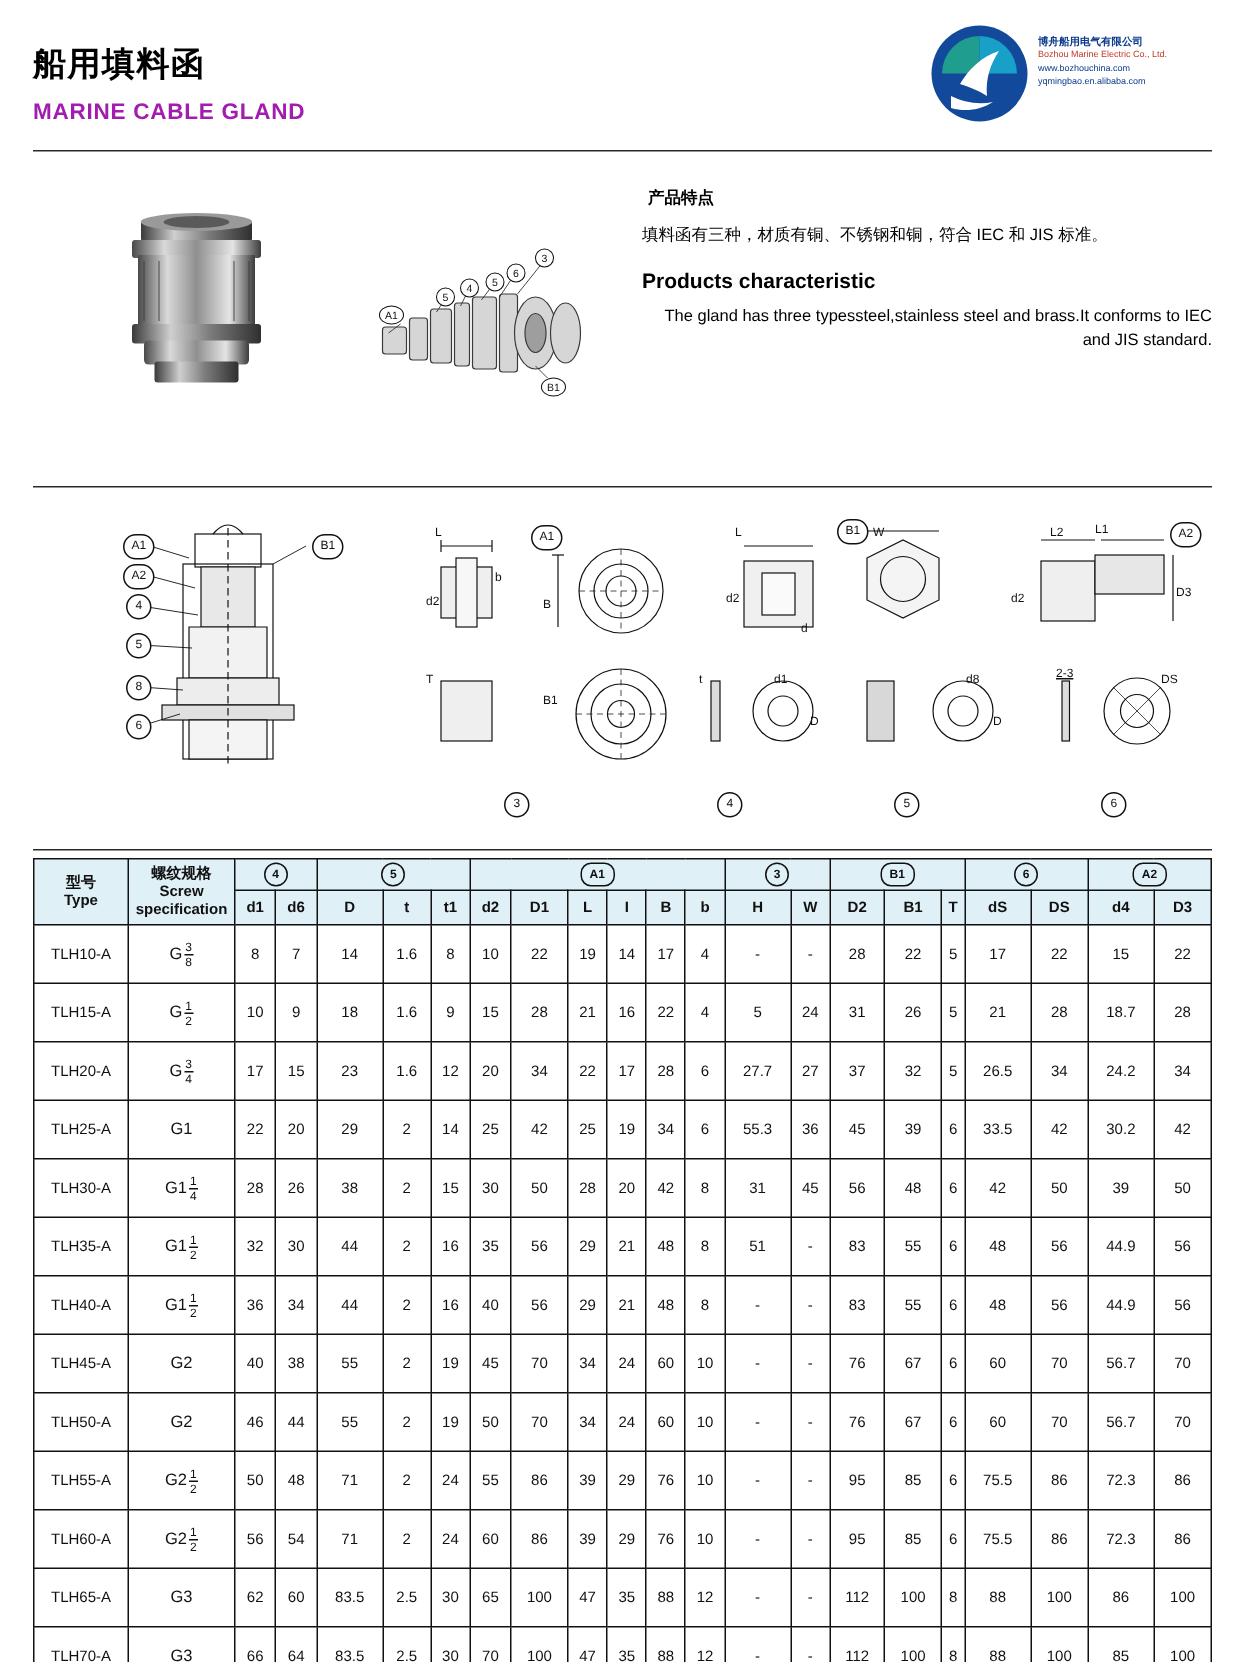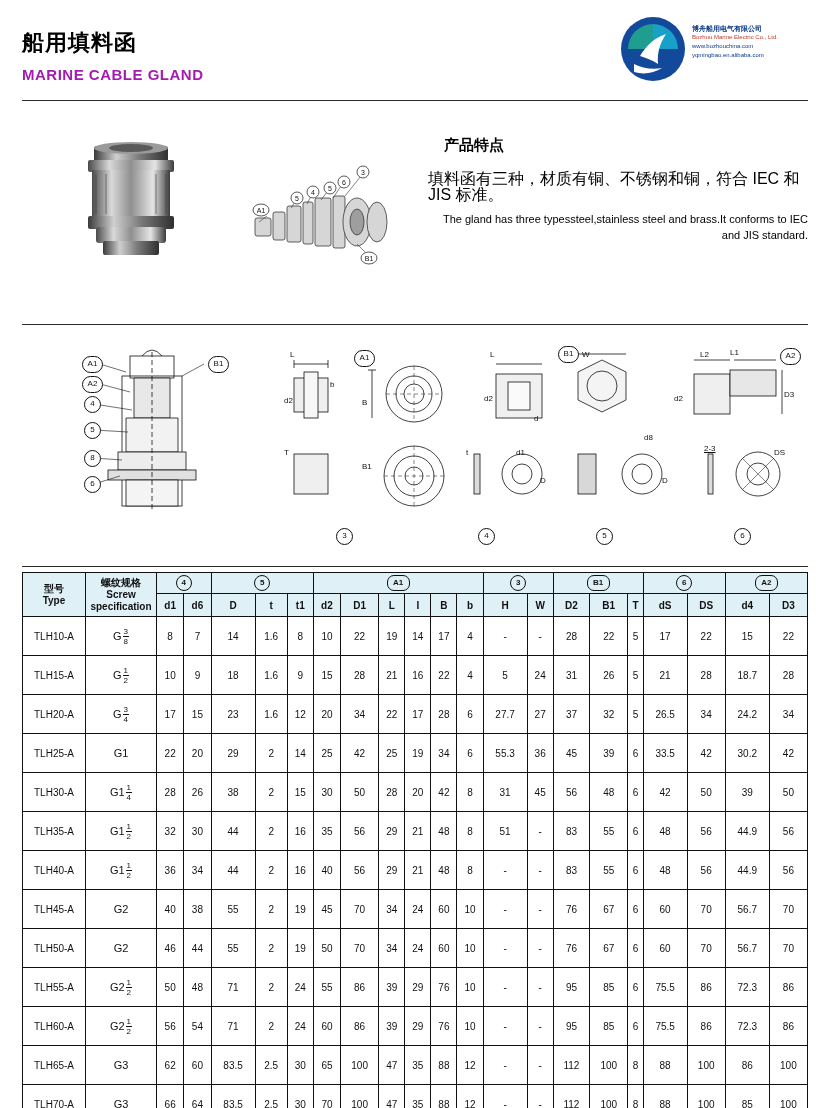--- a/index.html
+++ b/index.html
@@ -28,22 +28,22 @@
   .logo-text{position:absolute;left:72px;top:10px;width:128px;}
   .logo-text div{font-size:6px;line-height:9px;color:#0a3a8c;}
   .logo-text .red{color:#c0392b;}
   .logo-text .cn{font-size:7px;font-weight:bold;color:#0a3a8c;}
 
   
   .hr{position:absolute;left:22px;width:786px;height:1px;background:#2a2a2a;}
 
   
   .pc{position:absolute;left:428px;top:120px;width:380px;}
-  .pc h3{margin:16px;font-size:15px;font-weight:bold;color:#000;}
-  .pc .cn-body{margin-top:10px;font-size:16px;line-height:16px;color:#000;}
+  .pc h3{margin:4px;font-size:11px;font-weight:bold;color:#000;}
+  .pc .cn-body{margin-top:10px;font-size:11px;line-height:16px;color:#000;}
   .pc h4{margin:14px 0 0 0;font-size:14px;font-weight:bold;color:#000;}
   .pc .en-body{margin-top:8px;font-size:11px;line-height:16px;color:#000;text-align:right;}
 
   
   .photo{position:absolute;left:70px;top:128px;width:130px;height:150px;}
   .expl{position:absolute;left:245px;top:140px;width:160px;height:140px;}
 
   
   .drawings{position:absolute;left:22px;top:336px;width:786px;height:230px;}
 
@@ -186,20 +186,21 @@
       <ellipse cx="16" cy="70" rx="8" ry="6" fill="#fff" stroke="#111" stroke-width="0.7"></ellipse>
         <text x="16" y="72.5">A1</text>
       <ellipse cx="124" cy="118" rx="8" ry="6" fill="#fff" stroke="#111" stroke-width="0.7"></ellipse>
         <text x="124" y="120.5">B1</text>
     </g>
   </svg>
 
   <div class="pc">
     <h3>产品特点</h3>
     <div class="cn-body">填料函有三种，材质有铜、不锈钢和铜，符合 IEC 和 JIS 标准。</div>
+    <h4>Products characteristic</h4>
     <div class="en-body">The gland has three typessteel,stainless steel and brass.It conforms to IEC and JIS standard.</div>
   </div>
 
   <div class="drawings">
     <svg width="786" height="230" viewBox="0 0 786 230">
       <g stroke="#111" fill="none" stroke-width="0.8">
 
         <rect x="100" y="40" width="60" height="130"></rect>
         <rect x="108" y="20" width="44" height="22"></rect>
         <path d="M112 42 h36 v40 h-36 z" fill="#e8e8e8"></path>
@@ -301,21 +302,21 @@
     <div class="lbl" style="left:560px;top:14px;">W</div>
     <div class="lbl" style="left:678px;top:14px;">L2</div>
     <div class="lbl" style="left:708px;top:12px;">L1</div>
     <div class="lbl" style="left:652px;top:58px;">d2</div>
     <div class="lbl" style="left:762px;top:54px;">D3</div>
     <div class="lbl" style="left:262px;top:112px;">T</div>
     <div class="lbl" style="left:340px;top:126px;">B1</div>
     <div class="lbl" style="left:444px;top:112px;">t</div>
     <div class="lbl" style="left:494px;top:112px;">d1</div>
     <div class="lbl" style="left:518px;top:140px;">D</div>
-    <div class="lbl" style="left:622px;top:97px;">d8</div>
+    <div class="lbl" style="left:622px;top:112px;">d8</div>
     <div class="lbl" style="left:640px;top:140px;">D</div>
     <div class="lbl" style="left:682px;top:108px;text-decoration:underline;">2-3</div>
     <div class="lbl" style="left:752px;top:112px;">DS</div>
   </div>
 
   <table class="spec">
     <thead>
       <tr class="grp">
         <th class="type-h" rowspan="2">
           <span>型号</span><br><span>Type</span>

